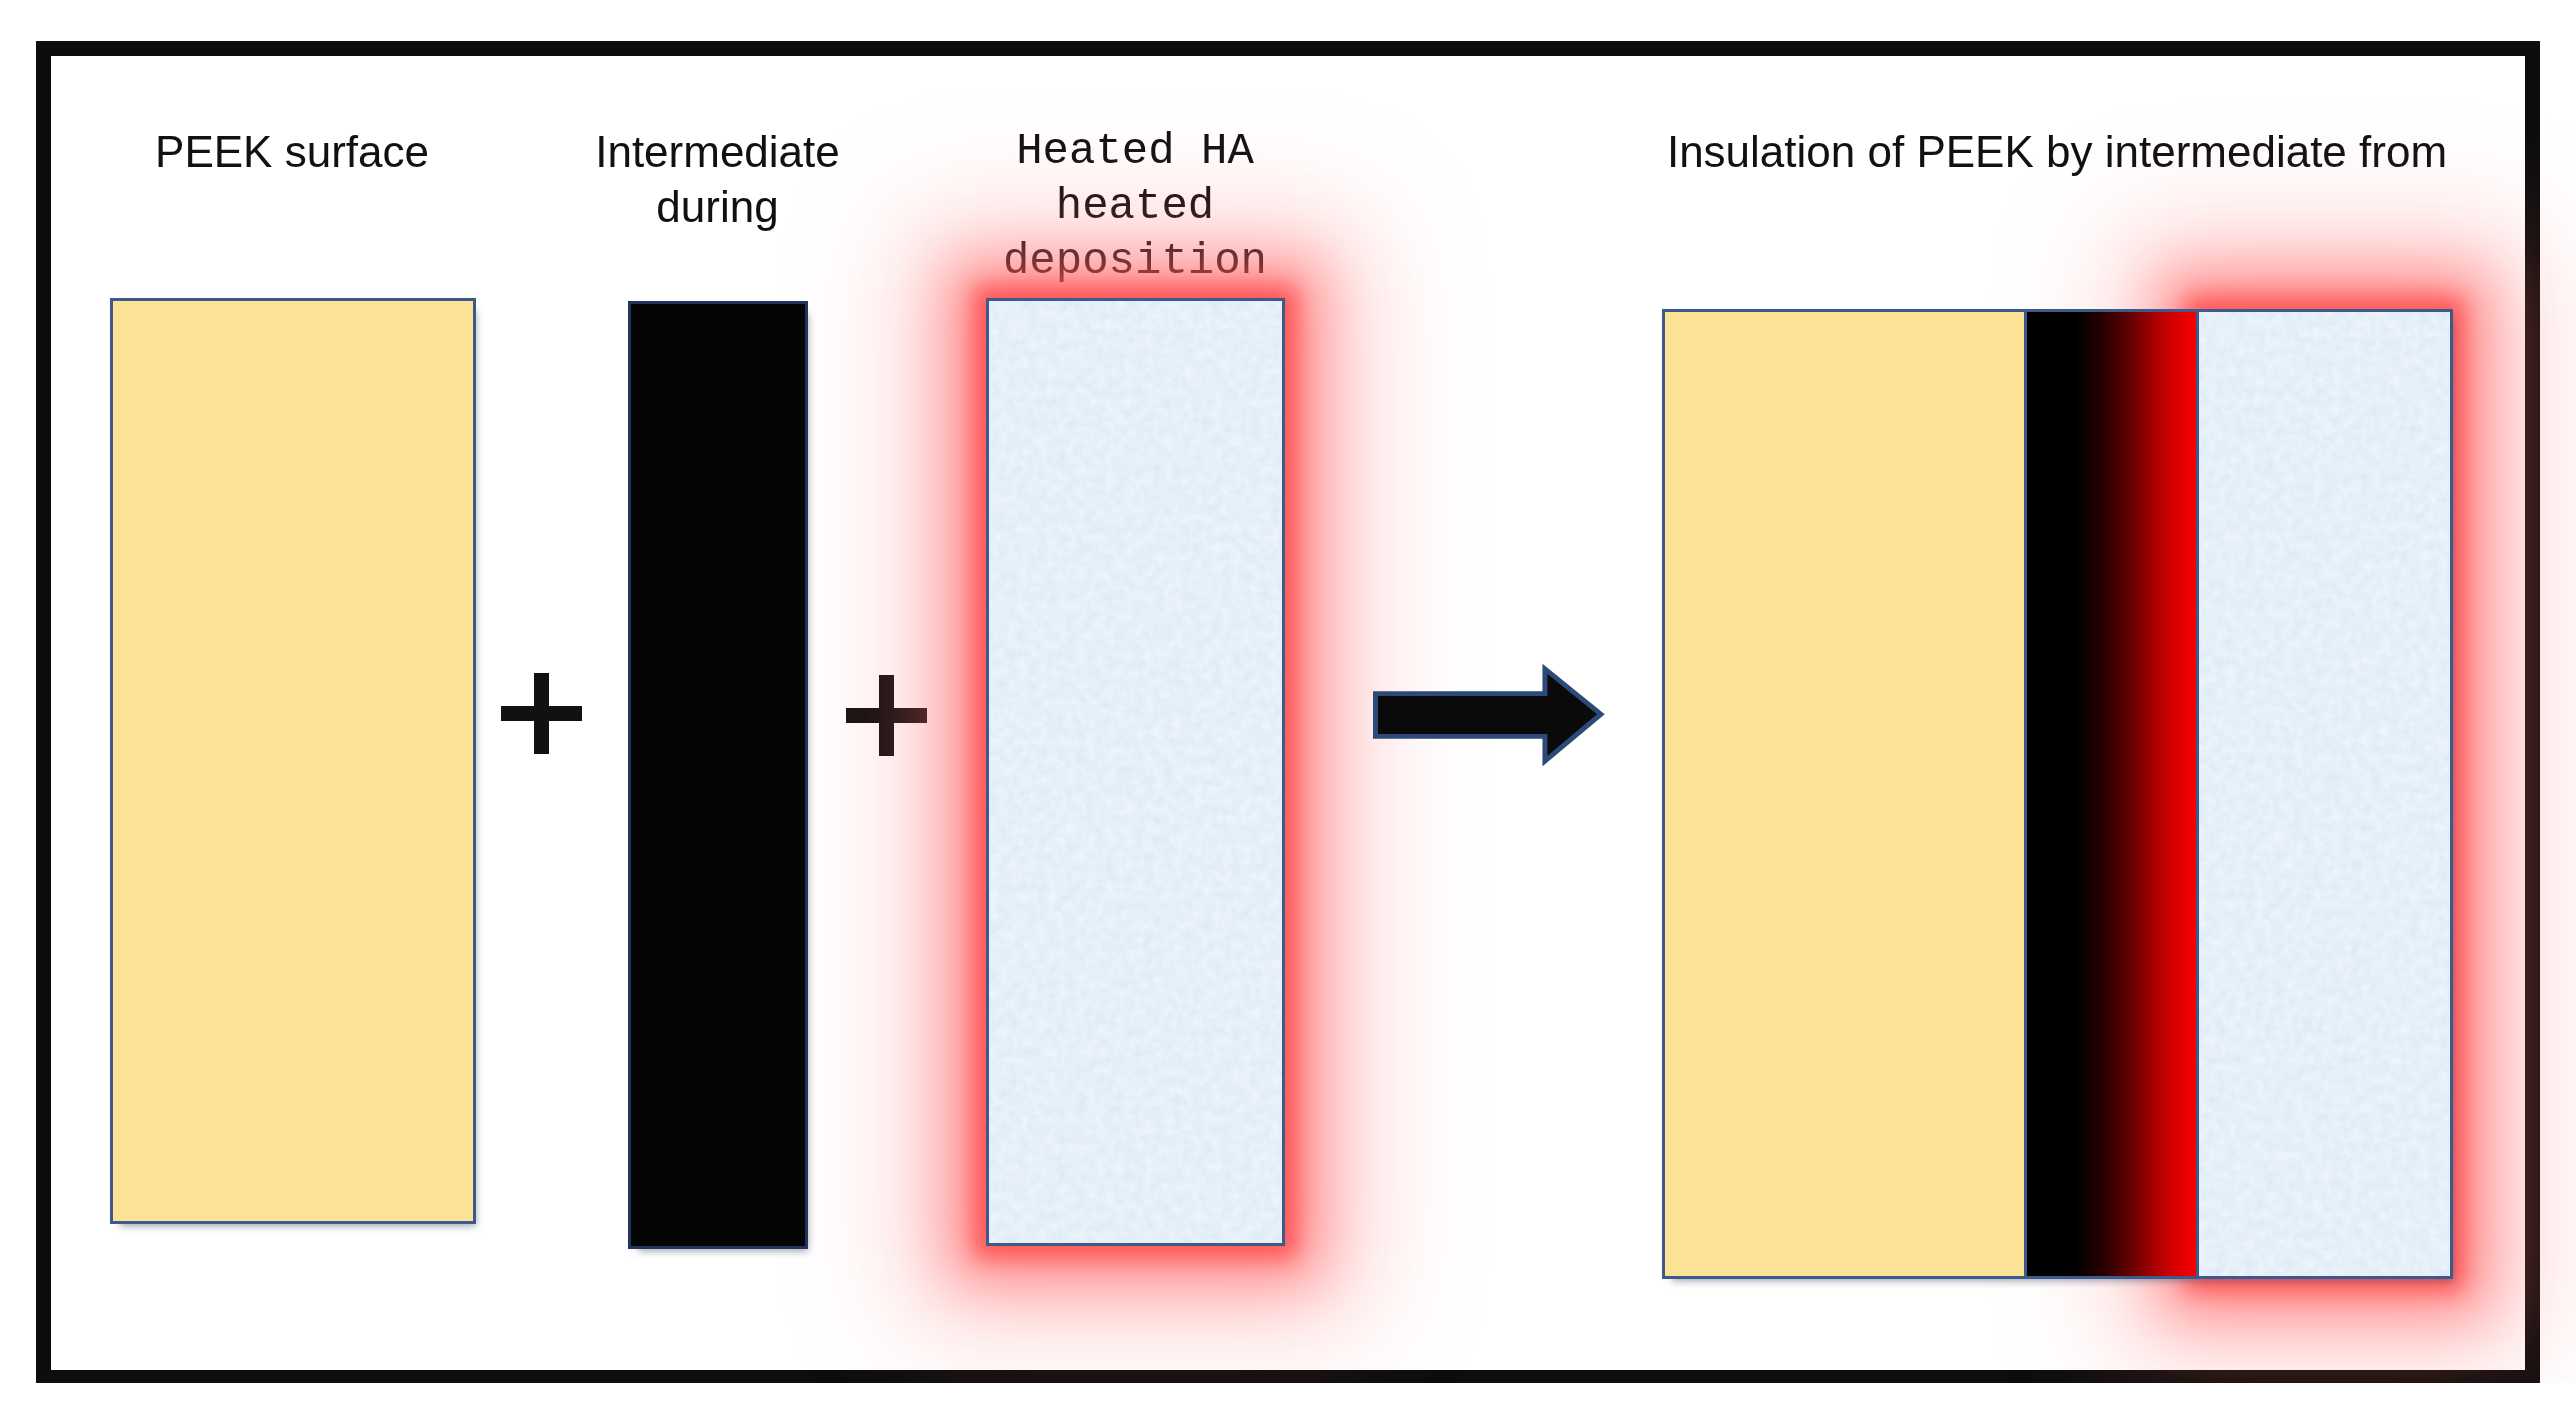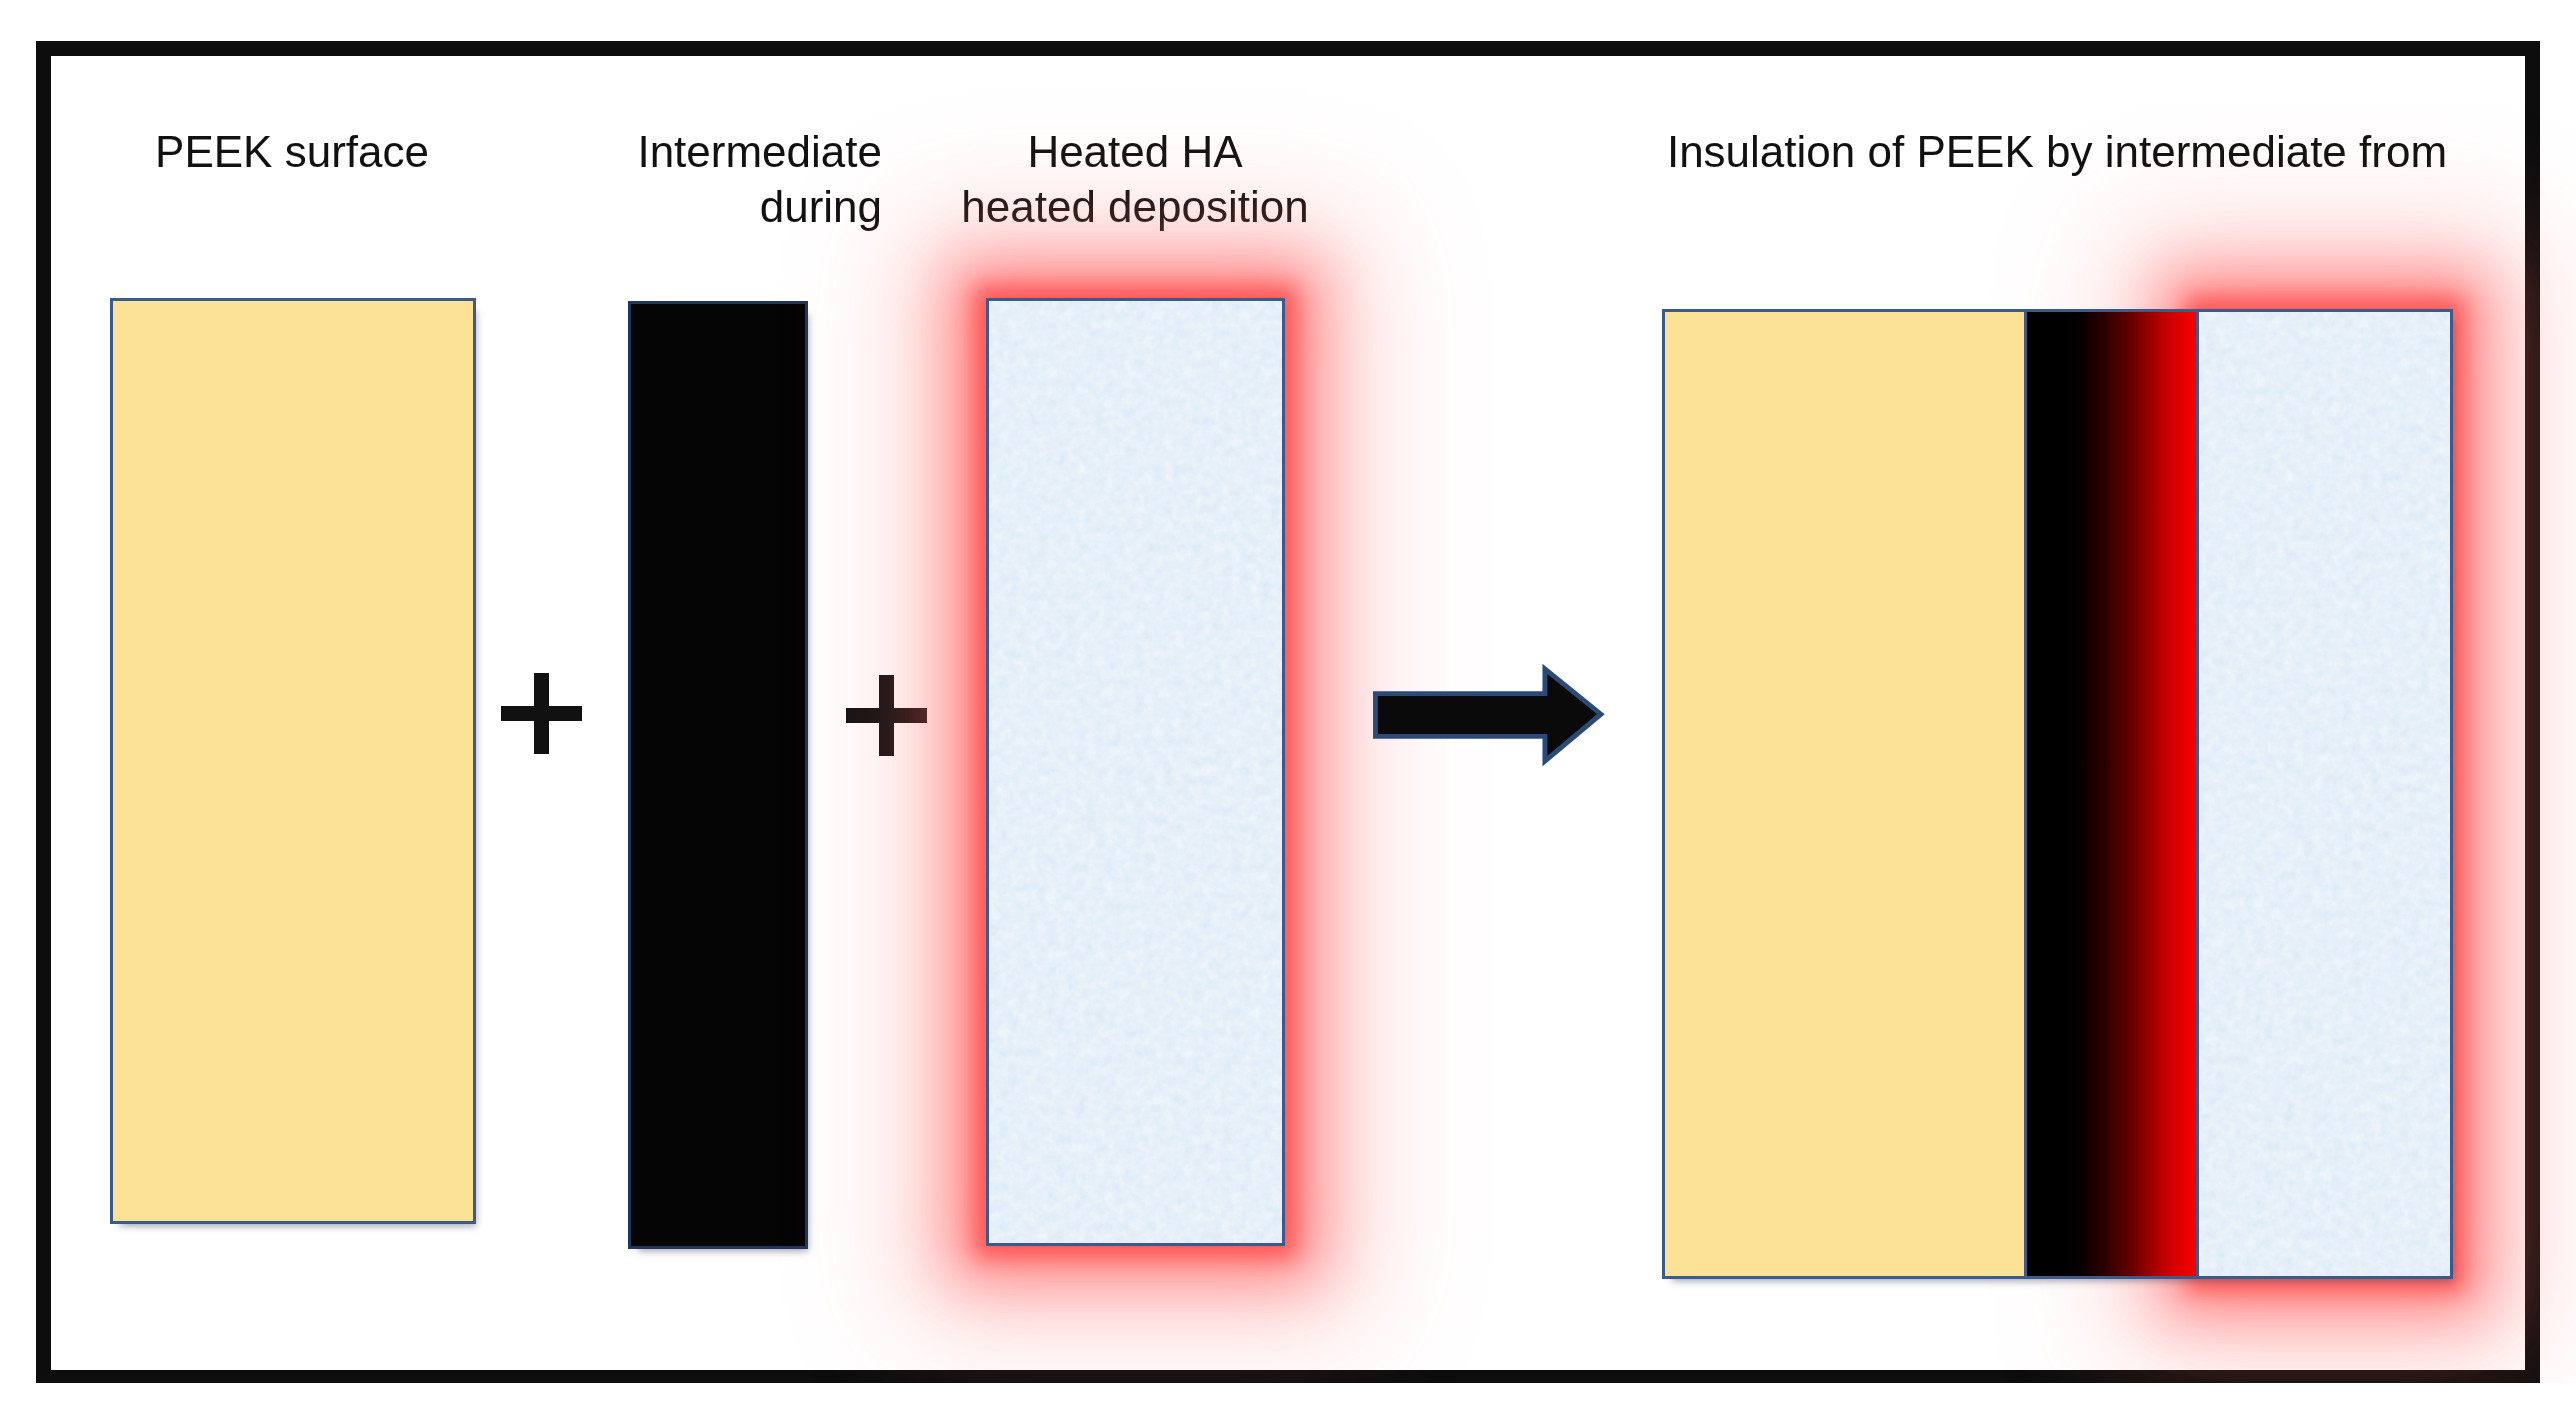--- a/index.html
+++ b/index.html
@@ -10,22 +10,22 @@
   .frame{
     position:absolute;left:36px;top:41px;width:2504px;height:1344px;
     border:15px solid var(--frame,#0d0d0d);box-sizing:border-box;
   }
   .caption{
     position:absolute;top:124px;font-size:44px;line-height:55px;text-align:center;
     color:var(--ink,#111111);letter-spacing:0px;
   }
   .cap-line{display:block;}
   .cap-peek{left:86px;width:412px;}
-  .cap-intermediate{left:553px;width:329px;text-align:right;}
-  .cap-heated{left:929px;width:412px;}
+  .cap-intermediate{left:553px;width:329px;}
+  .cap-heated{left:929px;width:412px;font-family:Liberation Mono, monospace;}
   .cap-result{left:1604px;width:906px;}
 
   .slab{position:absolute;box-sizing:border-box;border:3.3px solid var(--outline,#3c5a8a);}
   .slab-shadow{box-shadow:5px 8.2px 7.4px -5px rgba(80,90,115,.55);}
 
   .peek-slab{left:110px;top:298px;width:366px;height:926px;background:var(--peek_fill,#fbe294);}
   .black-slab{left:628px;top:301px;width:180px;height:948px;background:var(--intermediate_fill,#050505);border-color:#22355c;}
   .ha-slab{
     left:986px;top:298px;width:299px;height:948px;background:var(--ha_fill,#dbe9f6);
     box-shadow:0 0 21.4px 10.7px rgba(255,80,80,.95),

